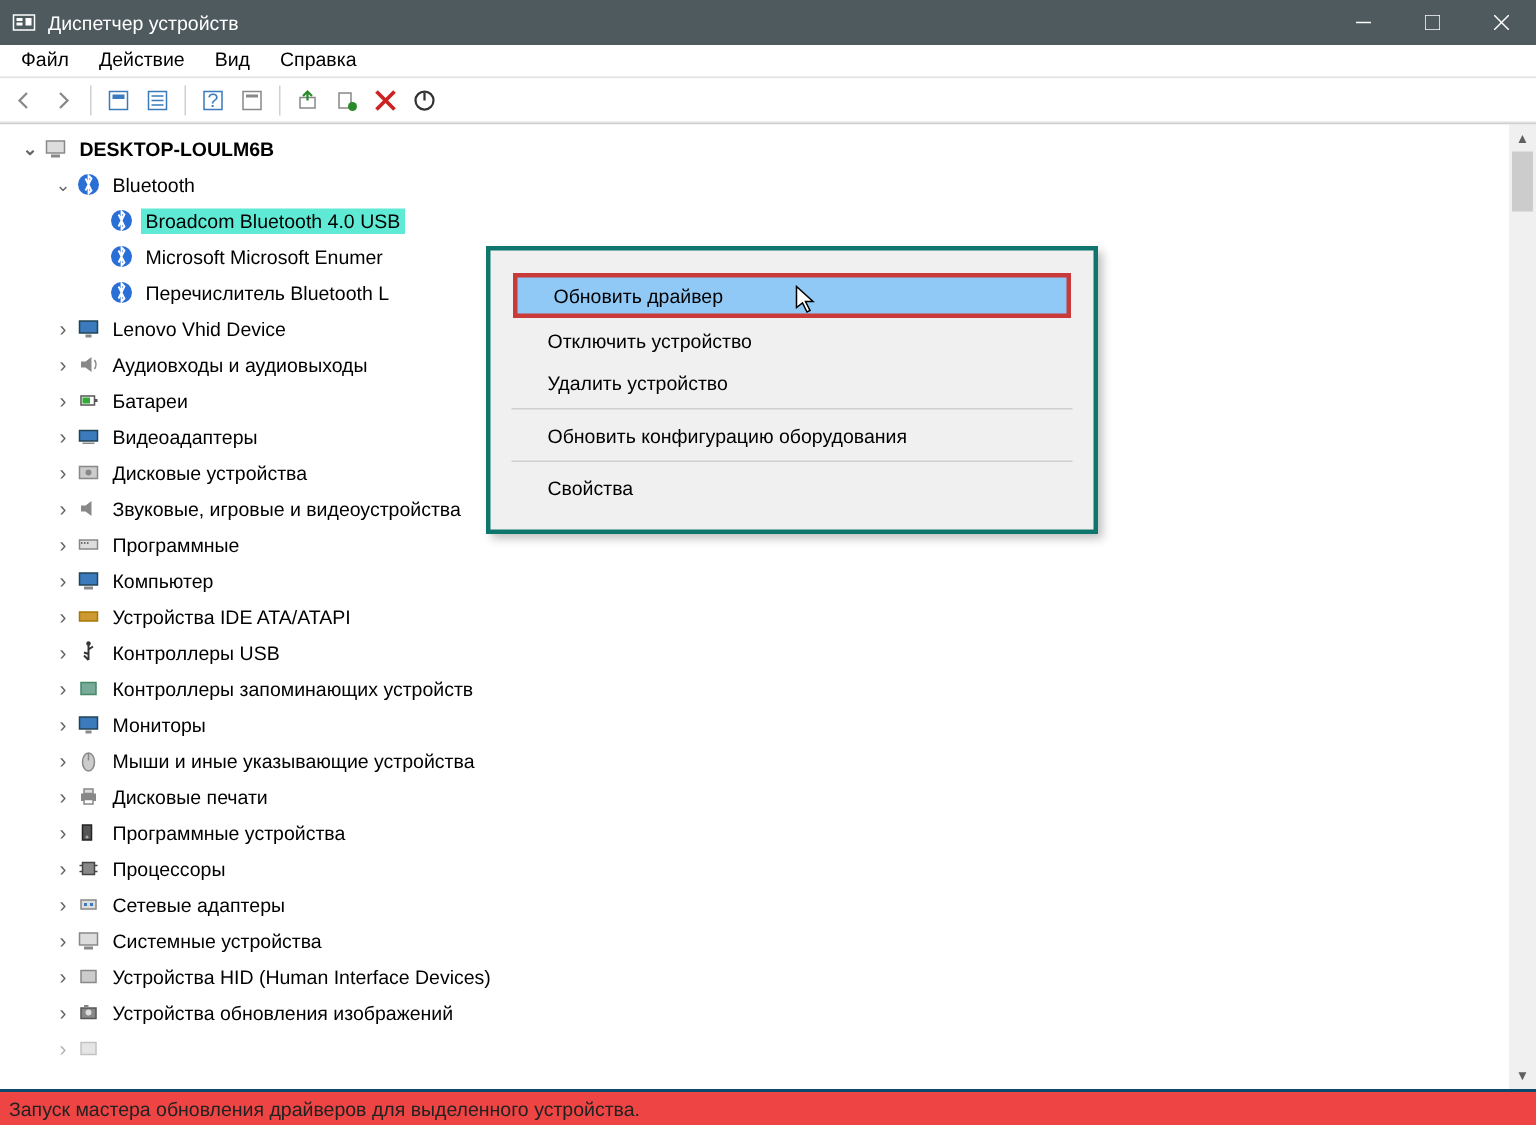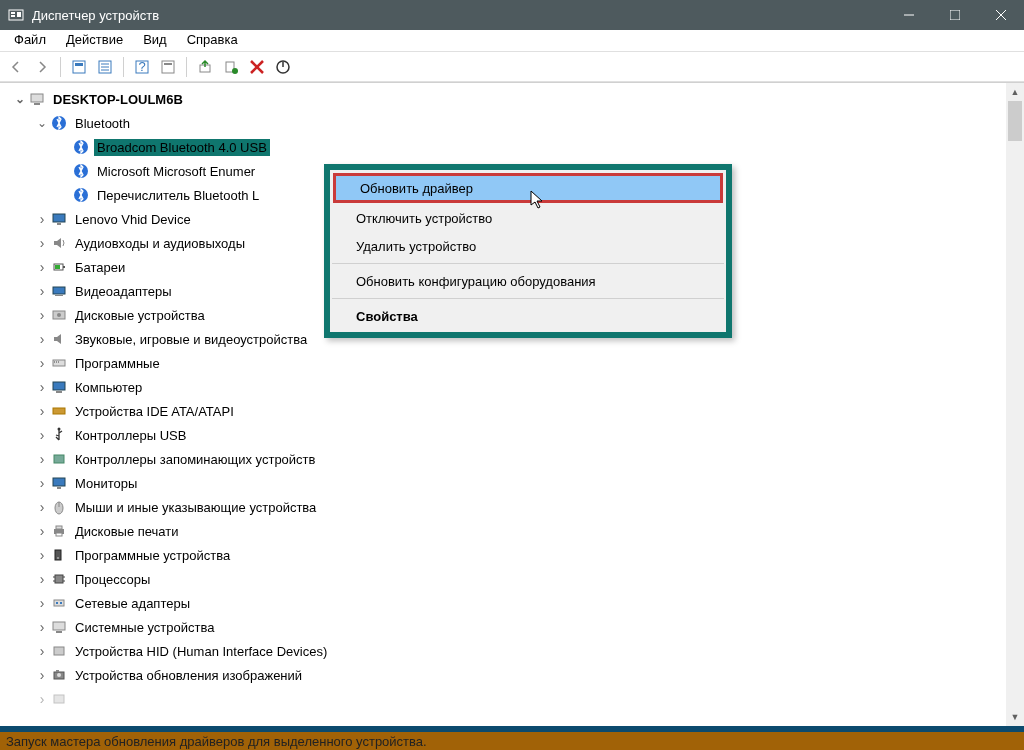--- a/index.html
+++ b/index.html
@@ -28,35 +28,35 @@
 .scrollbar .up, .scrollbar .down { height: 18px; display:flex; align-items:center; justify-content:center; font-size:9px; color:#606060; }
 .scrollbar .thumb { position:absolute; top:18px; left:2px; right:2px; height:40px; background:#ccc; }
 
 .node { display: flex; align-items: center; height: 24px; white-space: nowrap; cursor: default; }
 .node .arrow { width: 16px; text-align: center; font-size: 10px; color: #666; display:inline-flex; align-items:center; justify-content:center; }
 .node .arrow.open::before { content: "⌄"; font-size:12px; }
 .node .arrow.closed::before { content: "›"; font-size:14px; }
 .node .arrow.none::before { content: ""; }
 .node .devicon { width: 18px; height: 18px; margin-right: 4px; display: inline-flex; align-items: center; justify-content: center; }
 .node .label { padding: 1px 3px; }
-.node.selected .label { background: #0f766e; }
+.node.selected .label { background: #5eead4; }
 .indent1 { padding-left: 12px; font-weight: bold; }
 .indent2 { padding-left: 34px; }
 .indent3 { padding-left: 56px; }
 
 
-.ctxmenu { position: absolute; top: 164px; left: 324px; width: 408px; background: #f0f0f0; border: 6px solid #0f766e; box-shadow: 3px 3px 6px rgba(0,0,0,0.25); z-index: 10; padding: 2px; }
+.ctxmenu { position: absolute; top: 164px; left: 324px; width: 408px; background: #f0f0f0; border: 3px solid #0f766e; box-shadow: 3px 3px 6px rgba(0,0,0,0.25); z-index: 10; padding: 14px; }
 .ctxitem { height: 28px; display: flex; align-items: center; padding: 0 24px; cursor: default; }
 .ctxitem.highlight { background: #90c8f6; border: 3px solid #c93a3a; margin: 1px; height: 30px; font-weight: normal; position:relative; }
-.ctxitem.bold { font-weight: bold; }
+.ctxitem.bold { font-weight: normal; }
 .ctxsep { height: 1px; background: #d0d0d0; margin: 3px 0; }
 .cursor { position:absolute; left:530px; top:190px; z-index:11; font-size:16px; }
 
 
-.status { position: absolute; left:0; right:0; bottom:0; height:24px; background:#a16207; border-top:6px solid #0c4a6e; display:flex; align-items:center; padding:0 6px; color:#222;margin-top:24px; }
+.status { position: absolute; left:0; right:0; bottom:0; height:24px; background:#ef4444; border-top:2px solid #0c4a6e; display:flex; align-items:center; padding:0 6px; color:#222;margin-top:24px; }
 
 
 svg { display:block; }
 </style>
 </head>
 <body>
 
 <div class="titlebar">
   <span class="icon">
     <svg width="16" height="16">

